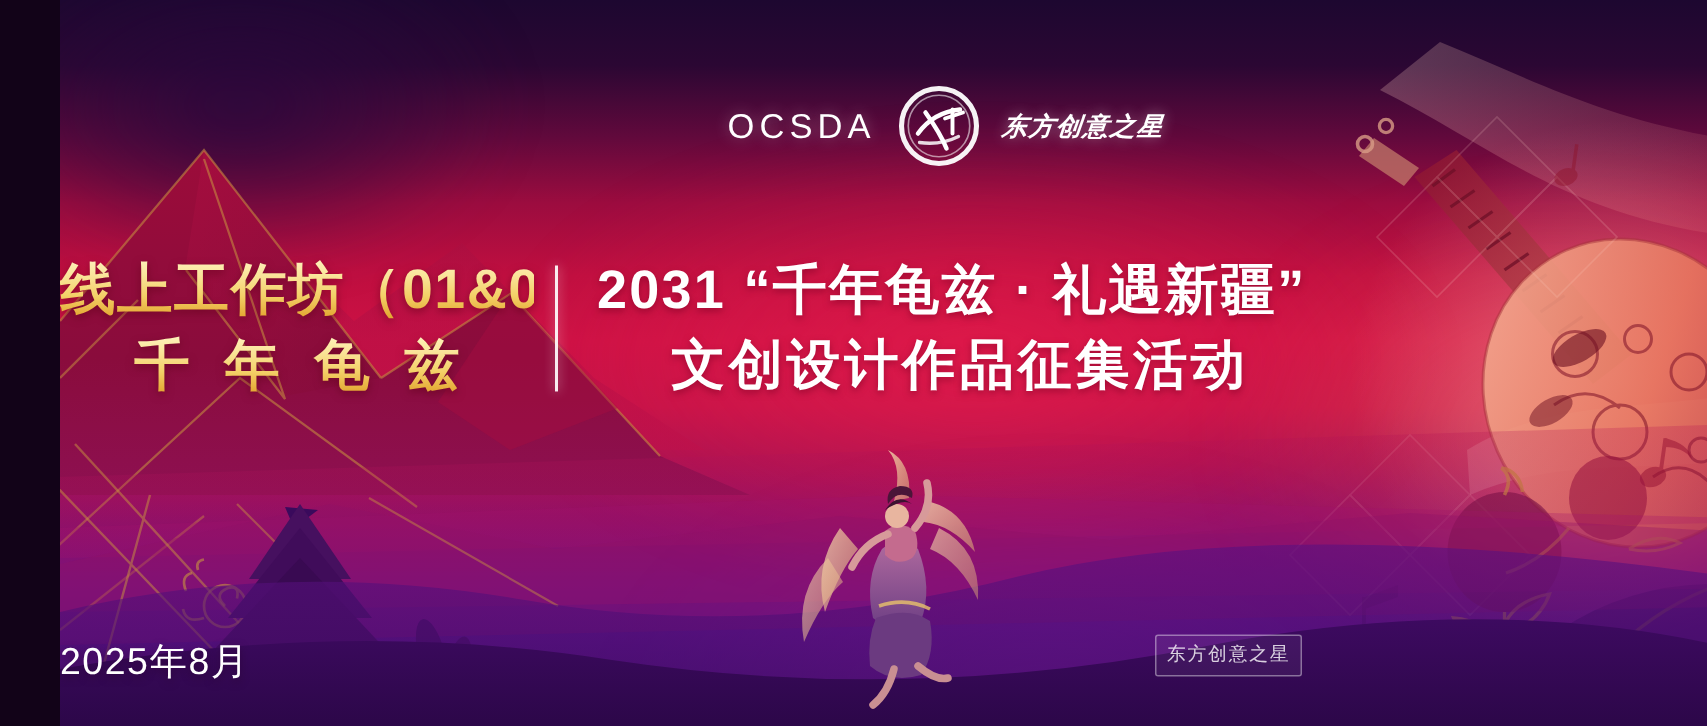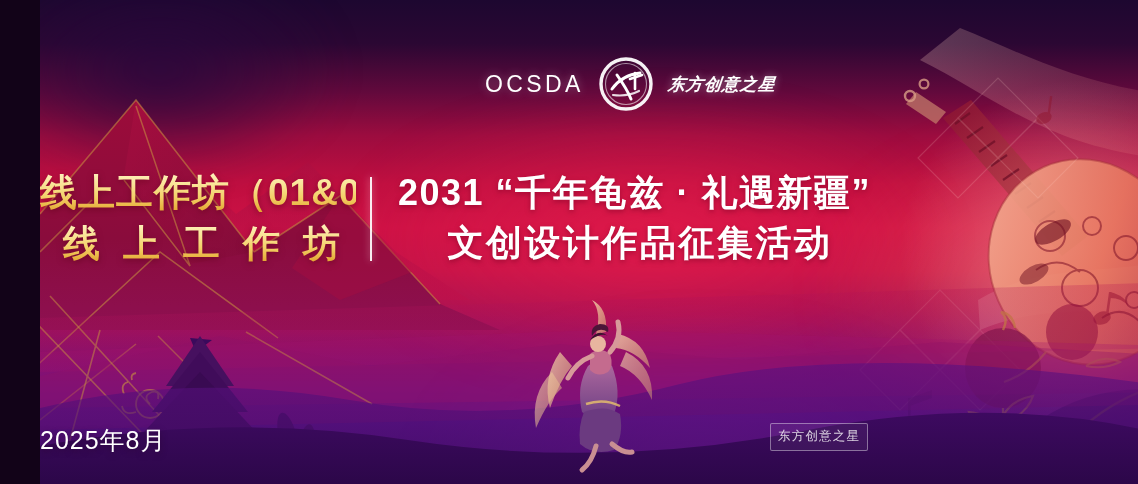--- a/index.html
+++ b/index.html
@@ -337,21 +337,21 @@
         <path d="M38 18 L38 34" fill="none" stroke="#fff" stroke-width="2.6" stroke-linecap="round"></path>
         <path d="M16 40 q14 2 26 -4" fill="none" stroke="#fff" stroke-width="2.2" stroke-linecap="round" opacity=".85"></path>
       </svg>
     </div>
     <div class="logo-cn">东方创意之星</div>
   </div>
 
   <div class="headline">
     <div class="left-head">
       <div class="gold">线上工作坊（01&amp;02期）</div>
-      <div class="gold spread">线上工作坊</div>
+      <div class="gold spread">千年龟兹</div>
     </div>
     <div class="divider"></div>
     <div class="right-head">
       <div class="white-line">2031 “千年龟兹 · 礼遇新疆”</div>
       <div class="white-line l2">文创设计作品征集活动</div>
     </div>
   </div>
 
   <div class="date">2025年8月</div>
   <div class="tag">东方创意之星</div>

